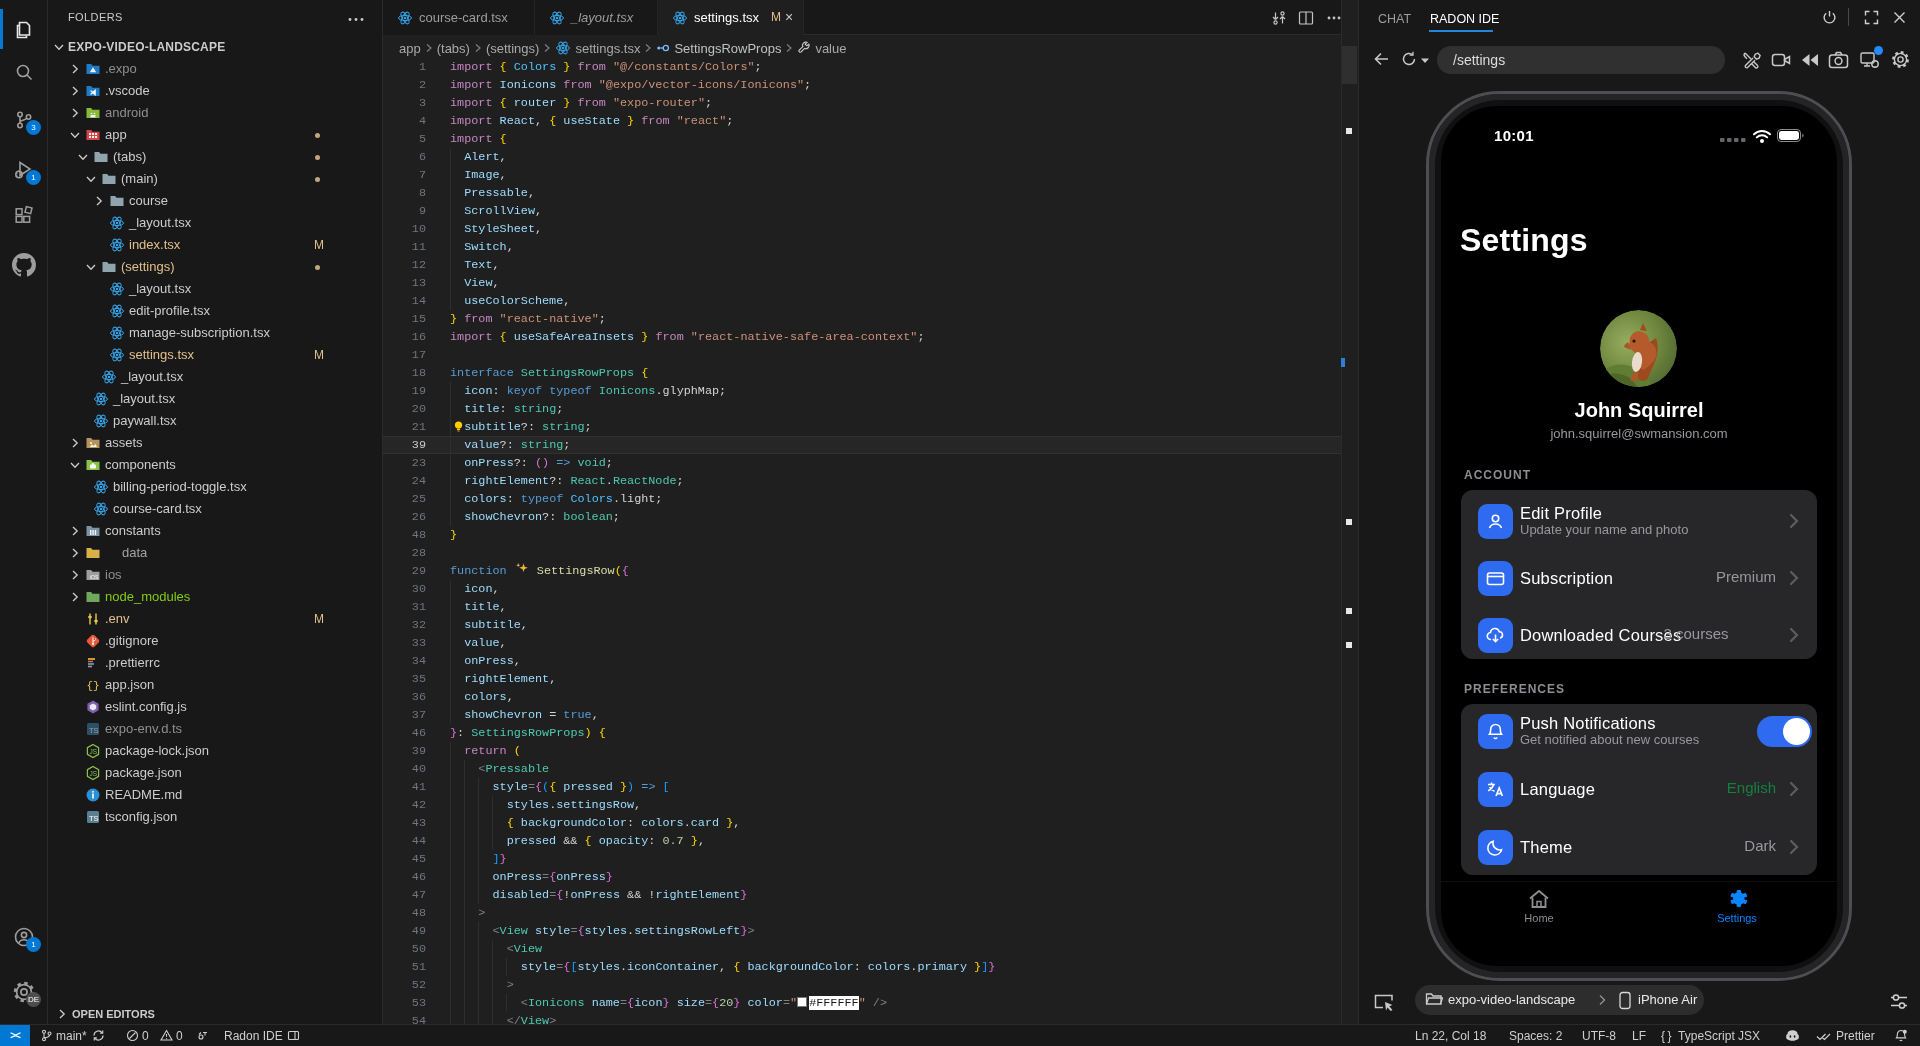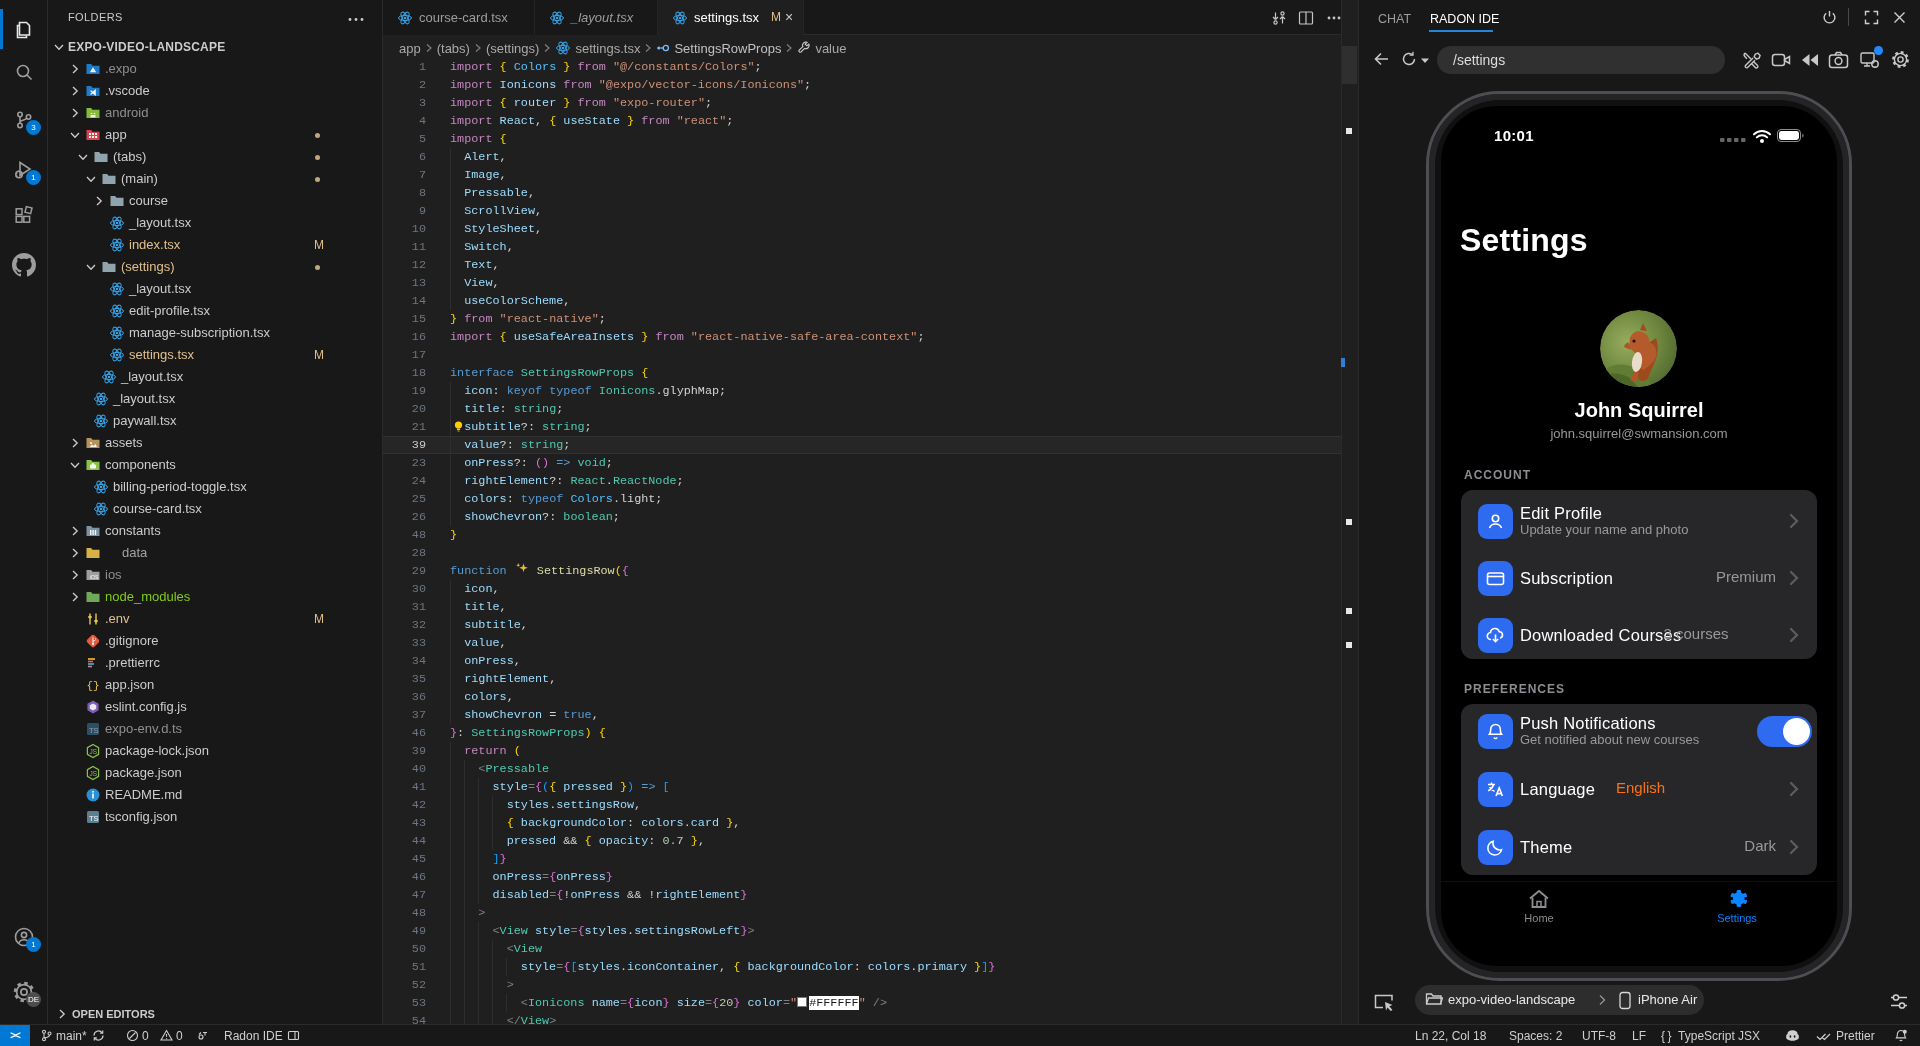--- a/index.html
+++ b/index.html
@@ -947,21 +947,21 @@
       <span style="position:absolute;left:7px;top:7px">
         <svg width="21" height="21" viewBox="0 0 21 21">
           <g fill="none" stroke="#fff" stroke-width="1.6">
             <path d="M3 5.5h7M6.5 3.5v2M8.5 5.5c-.7 2.8-2.8 5-5.3 6.3M4.6 8c1 2 2.8 3.6 4.9 4.3"></path>
             <path d="M11 17l3.2-8 3.2 8M12 14.6h4.5"></path>
           </g>
         </svg>
       </span>
     </div>
 <div class="a" style="left:79px;top:674px;width:210px;height:22px;font-size:16.5px;color:#fff;letter-spacing:.2px">Language</div>
-<div class="a" style="left:175px;top:673px;width:160px;height:20px;font-size:15px;color:#f97316;text-align:left">English</div>
+<div class="a" style="left:175px;top:673px;width:160px;height:20px;font-size:15px;color:#15803d;text-align:right">English</div>
 <div class="a" style="left:348px;top:675px;width:12px;height:16px;">
       <svg width="10" height="16" viewBox="0 0 10 16">
         <path d="M2 2l6 6-6 6" fill="none" stroke="#5d5d61" stroke-width="2.2" stroke-linecap="round"></path>
       </svg>
     </div>
 <div class="a" style="left:37px;top:724px;width:35px;height:35px;background:#2e6bf0;border-radius:9px">
       <span style="position:absolute;left:7px;top:7px">
         <svg width="21" height="21" viewBox="0 0 21 21">
           <path d="M16.5 12.7A6.8 6.8 0 018.2 4.4a6.9 6.9 0 108.3 8.3z" fill="none" stroke="#fff" stroke-width="1.6"></path>
         </svg>

